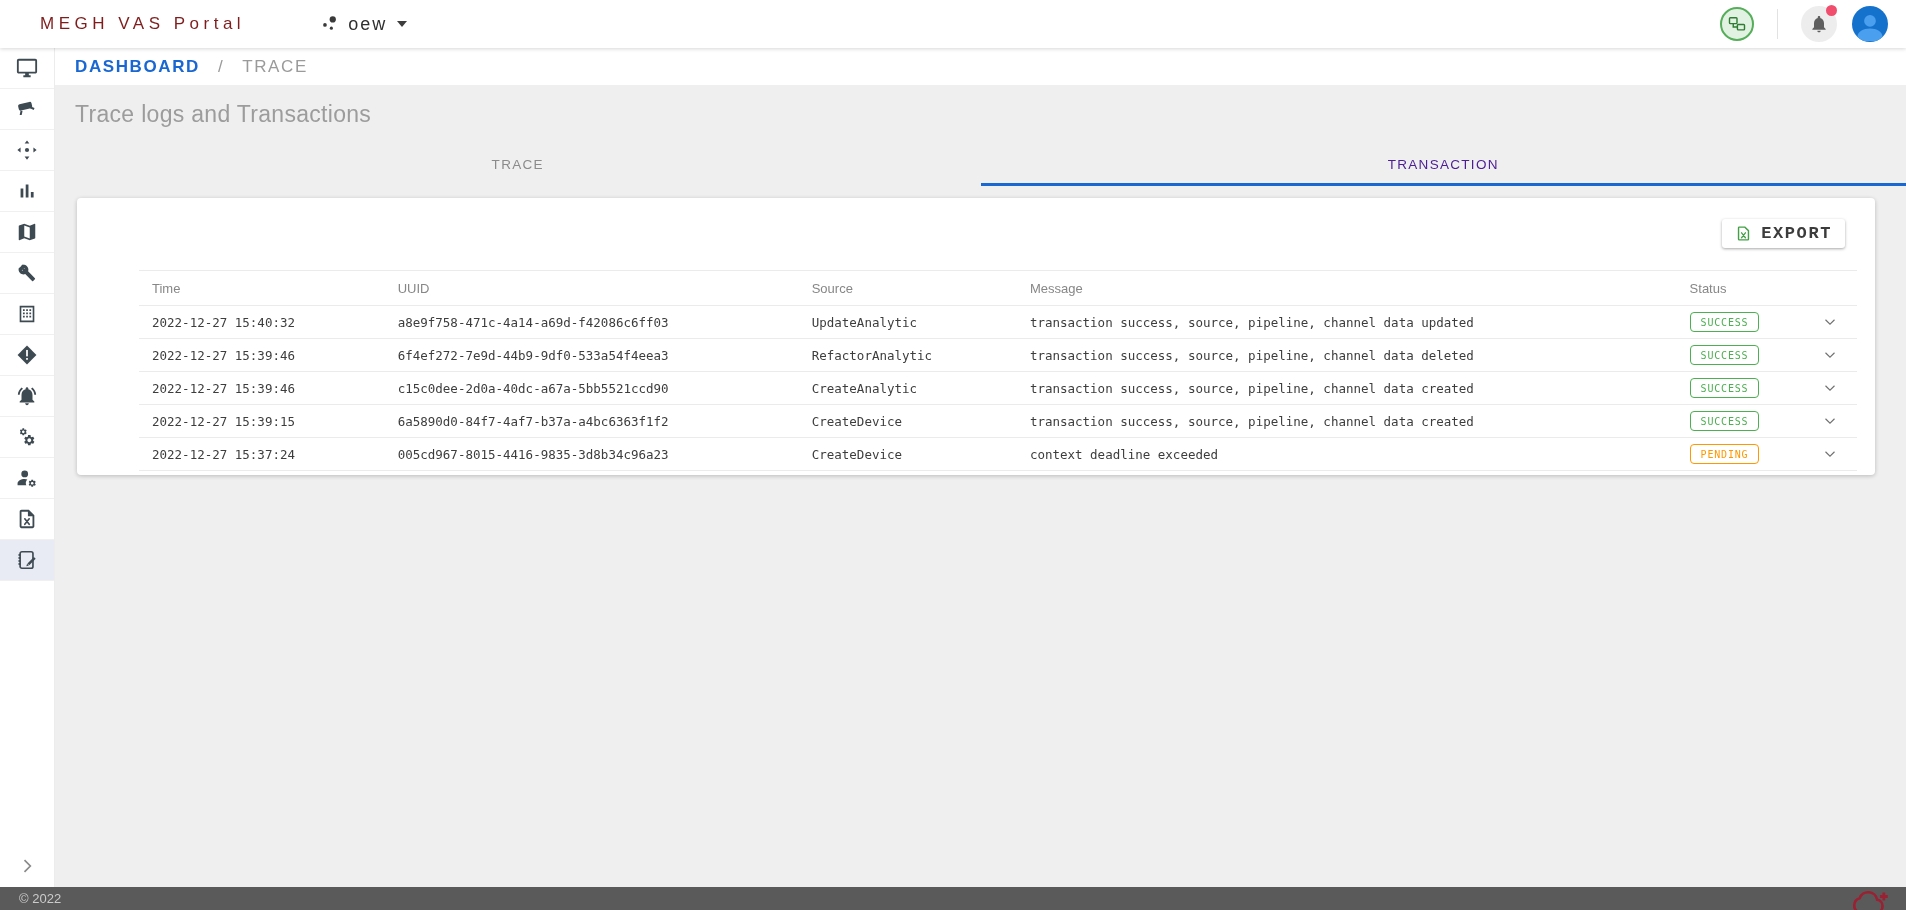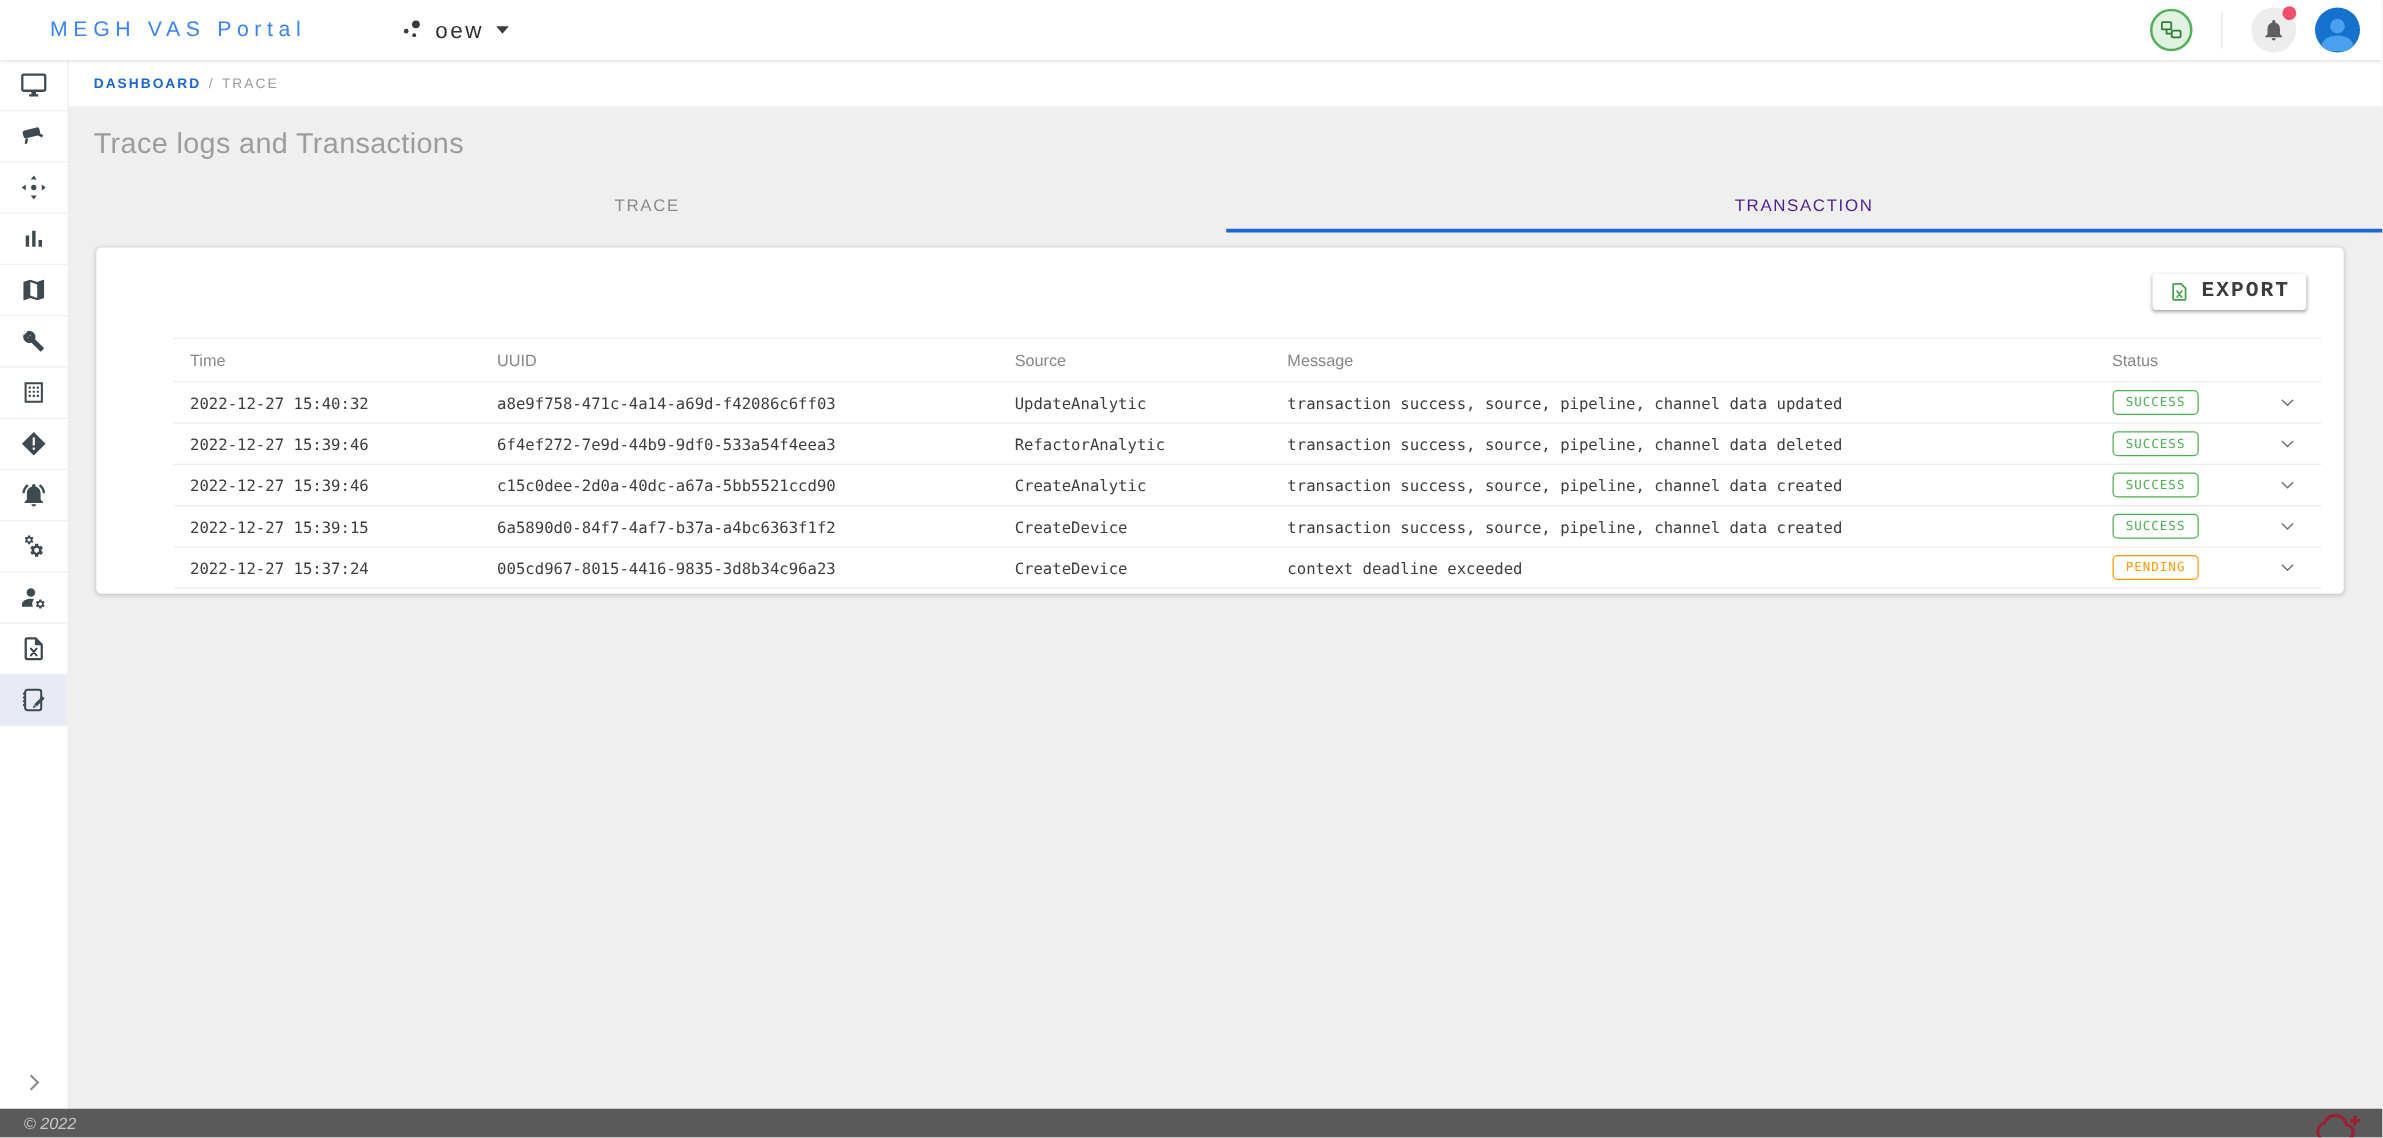--- a/index.html
+++ b/index.html
@@ -3,21 +3,21 @@
 <meta charset="utf-8">
 <style>
   * { box-sizing: border-box; margin: 0; padding: 0; }
   html,body { width:1906px; height:910px; overflow:hidden; }
   body { font-family:"Liberation Sans", sans-serif; background:#efefef; }
   .app { width:1906px; height:910px; display:flex; flex-direction:column; }
 
   
   .topbar { height:48px; background:#fff; display:flex; align-items:center;
             padding:0 18px 0 40px; box-shadow:0 1px 4px rgba(0,0,0,.16); position:relative; z-index:10; }
-  .brand { font-size:17px; letter-spacing:4.5px; color:#3b82f6; font-weight:500; white-space:nowrap; }
+  .brand { font-size:17px; letter-spacing:4.5px; color:#7f1d1d; font-weight:500; white-space:nowrap; }
   .org { display:flex; align-items:center; gap:7px; margin-left:74px; cursor:pointer; }
   .org-label { font-size:18px; letter-spacing:2px; color:#2f2f2f; }
   .caret-down { width:0; height:0; border-left:5px solid transparent; border-right:5px solid transparent;
                 border-top:6px solid #3d3d3d; margin-left:3px; }
   .topbar-right { margin-left:auto; display:flex; align-items:center; gap:15px; }
   .net-btn { width:34px; height:34px; border-radius:50%; background:#e2f2e2; border:2px solid #55ae59;
              display:flex; align-items:center; justify-content:center; cursor:pointer; }
   .top-divider { width:1px; height:30px; background:#e2e2e2; margin:0 8px; }
   .bell-btn { width:36px; height:36px; border-radius:50%; background:#ededed; border:none; position:relative;
               display:flex; align-items:center; justify-content:center; cursor:pointer; }
@@ -29,22 +29,22 @@
   .frame { flex:1; display:flex; min-height:0; }
   .sidebar { width:55px; background:#fff; border-right:1px solid #ececec; display:flex; flex-direction:column; }
   .side-item { height:41px; flex:0 0 41px; display:flex; align-items:center; justify-content:center;
                border-bottom:1px solid #f0f0f0; cursor:pointer; }
   .side-item svg { width:22px; height:22px; fill:#3e4a52; }
   .side-item.active { background:#e8ebf3; }
   .side-expand { margin-top:auto; height:42px; display:flex; align-items:center; justify-content:center;
                  cursor:pointer; background:none; border:none; }
 
   .main { flex:1; background:#efefef; display:flex; flex-direction:column; min-width:0; }
-  .breadcrumb { height:37px; background:#fff; display:flex; align-items:center; padding-left:20px; gap:6px;
-                font-size:11px; letter-spacing:1.6px; font-weight:600; }
+  .breadcrumb { height:37px; background:#fff; display:flex; align-items:center; padding-left:20px; gap:18px;
+                font-size:17px; letter-spacing:1.6px; font-weight:600; }
   .bc-link { color:#1967d2; cursor:pointer; }
   .bc-sep, .bc-current { color:#9a9a9a; font-weight:500; }
   .page-title { margin:16px 0 0 20px; font-size:23px; font-weight:400; color:#9c9c9c; letter-spacing:.3px; }
 
   .tabs { display:flex; margin-top:18px; }
   .tab { flex:1; height:40px; display:flex; align-items:center; justify-content:center; font-size:13.5px;
          letter-spacing:1.3px; font-weight:500; color:#8b8b8b; border-bottom:3px solid transparent; cursor:pointer; }
   .tab.active { color:#4c1d95; border-bottom-color:#1967d2; }
 
   
@@ -73,21 +73,21 @@
   .rpp { display:flex; align-items:center; gap:12px; }
   .rpp-select { display:flex; align-items:center; gap:10px; border-bottom:1px solid #8f8f8f;
                 padding:0 4px 7px 4px; cursor:pointer; }
   .rpp-caret { width:0; height:0; border-left:5px solid transparent; border-right:5px solid transparent;
                border-top:6px solid #5c5c5c; }
   .page-chevrons { display:flex; align-items:center; gap:28px; margin-left:6px; }
   .pg-btn { background:none; border:none; padding:0; cursor:default; line-height:0; }
 
   
   .footer { height:23px; background:#5a5a5a; display:flex; align-items:center; padding-left:19px;
-            color:#cbcbcb; font-size:13px; position:relative; overflow:hidden; flex:0 0 23px;font-style:italic; }
+            color:#cbcbcb; font-size:13px; position:relative; overflow:hidden; flex:0 0 23px; }
   .footer-logo { position:absolute; right:14px; top:3px; }
 </style>
 </head>
 <body>
 
 <svg width="0" height="0" style="position:absolute">
   <defs>
     <symbol id="ic-gear" viewBox="0 0 24 24">
       <path d="M19.14 12.94c.04-.3.06-.61.06-.94 0-.32-.02-.64-.07-.94l2.03-1.58c.18-.14.23-.41.12-.61l-1.92-3.32c-.12-.22-.37-.29-.59-.22l-2.39.96c-.5-.38-1.03-.7-1.62-.94l-.36-2.54c-.04-.24-.24-.41-.48-.41h-3.84c-.24 0-.43.17-.47.41l-.36 2.54c-.59.24-1.13.57-1.62.94l-2.39-.96c-.22-.08-.47 0-.59.22L2.74 8.87c-.12.21-.08.47.12.61l2.03 1.58c-.05.3-.09.63-.09.94s.02.64.07.94l-2.03 1.58c-.18.14-.23.41-.12.61l1.92 3.32c.12.22.37.29.59.22l2.39-.96c.5.38 1.03.7 1.62.94l.36 2.54c.05.24.24.41.48.41h3.84c.24 0 .44-.17.47-.41l.36-2.54c.59-.24 1.13-.56 1.62-.94l2.39.96c.22.08.47 0 .59-.22l1.92-3.32c.12-.22.07-.47-.12-.61l-2.01-1.58zM12 15.6c-1.98 0-3.6-1.62-3.6-3.6s1.62-3.6 3.6-3.6 3.6 1.62 3.6 3.6-1.62 3.6-3.6 3.6z"></path>
     </symbol>

